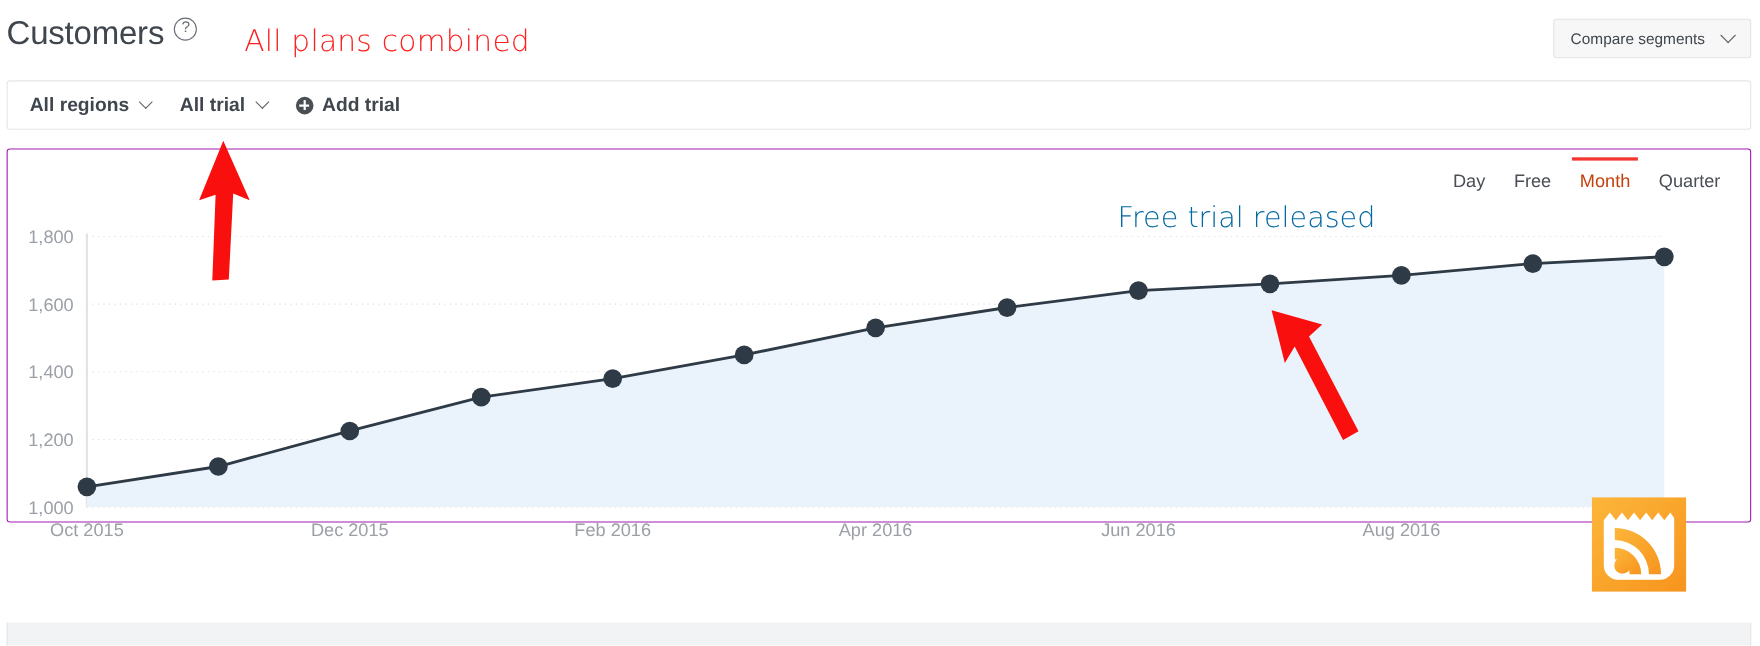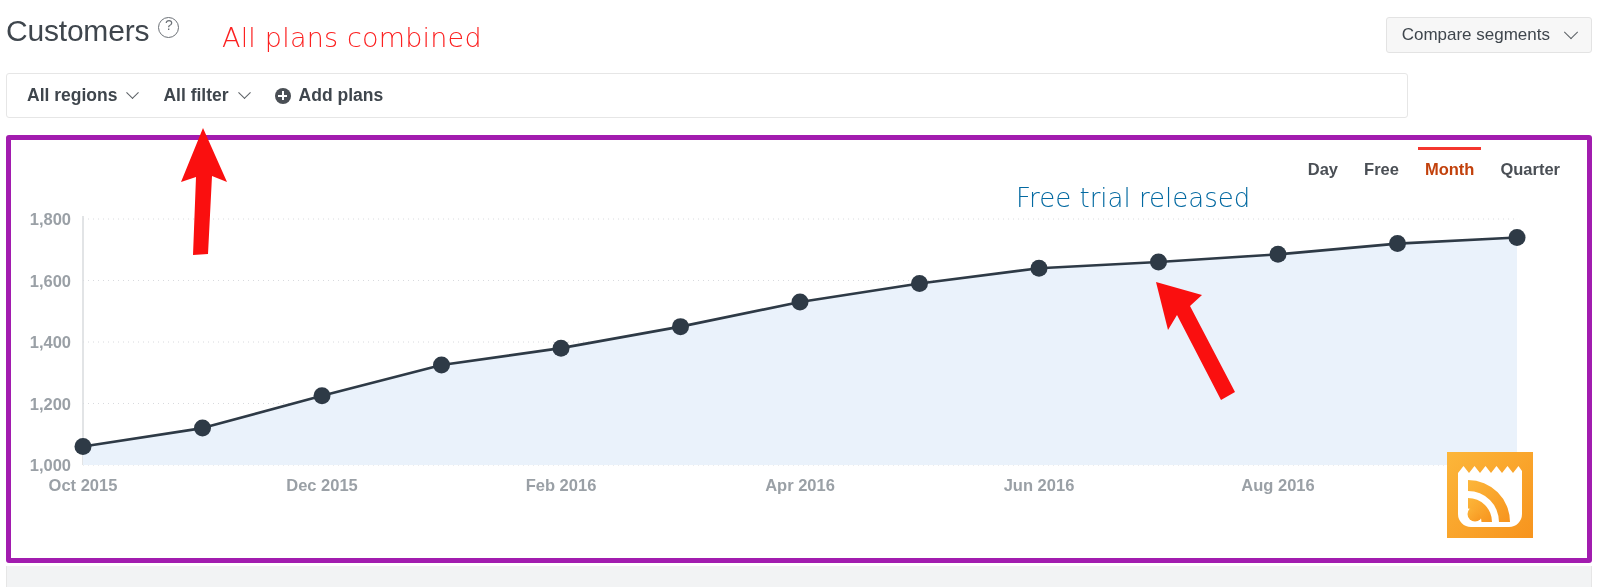--- a/index.html
+++ b/index.html
@@ -74,42 +74,42 @@
     gap: 21px;
   }
   .ctrl-btn {
     background: #f7f7f7;
     border: 1px solid #e3e3e3;
     border-radius: 3px;
     height: 36px;
     display: flex;
     align-items: center;
     padding: 0 15px;
-    font-size: 17px;
+    font-size: 14px;
     color: #3f464d;
     cursor: pointer;
     box-sizing: border-box;
     white-space: nowrap;
   }
   .ctrl-btn .lbl { margin-right: 16px; }
   .caret {
     width: 9px; height: 9px;
     border-right: 1.7px solid #5c6166;
     border-bottom: 1.7px solid #5c6166;
     transform: rotate(45deg) translate(-2px,-2px);
     flex: none;
   }
   .ctrl-btn.date .lbl { margin-right: 28px; }
 
   
   .filter-card {
     position: absolute;
     left: 6px;
     top: 73px;
-    width: 1402px;
+    width: 1586px;
     height: 45px;
     border: 1px solid #e6e6e6;
     border-radius: 3px;
     background: #fff;
     box-sizing: border-box;
     display: flex;
     align-items: center;
     padding-left: 20px;
   }
   .filter-item {
@@ -143,26 +143,25 @@
   }
   .plus-icon::before { left: 3.5px; right: 3.5px; top: 7px; height: 2.2px; }
   .plus-icon::after  { top: 3.5px; bottom: 3.5px; left: 7px; width: 2.2px; }
 
   
   .chart-card {
     position: absolute;
     left: 6px;
     top: 135px;
     width: 1586px;
-    height: 428px;
-    border: 5px solid #a21caf;
+    height: 340px;
+    border: 1px solid #a21caf;
     border-radius: 3px;
     background: #fff;
     box-sizing: border-box;
-    font-weight: bold;
   }
   .period-tabs {
     position: absolute;
     top: 12px;
     right: 14px;
     display: flex;
     gap: 0px;
   }
   .period-tab {
     font-size: 16.5px;
@@ -245,26 +244,26 @@
     </div>
   </div>
 </div>
 
 <div class="filter-card">
   <div class="filter-item">
     <span>All regions</span>
     <span class="caret"></span>
   </div>
   <div class="filter-item">
-    <span>All filter</span>
+    <span>All trial</span>
     <span class="caret"></span>
   </div>
   <div class="filter-item">
     <span class="plus-icon"></span>
-    <span>Add plans</span>
+    <span>Add trial</span>
   </div>
 </div>
 
 <div class="chart-card">
 
   <div class="period-tabs">
     <div class="period-tab">
       <span>Day</span>
     </div>
     <div class="period-tab">

